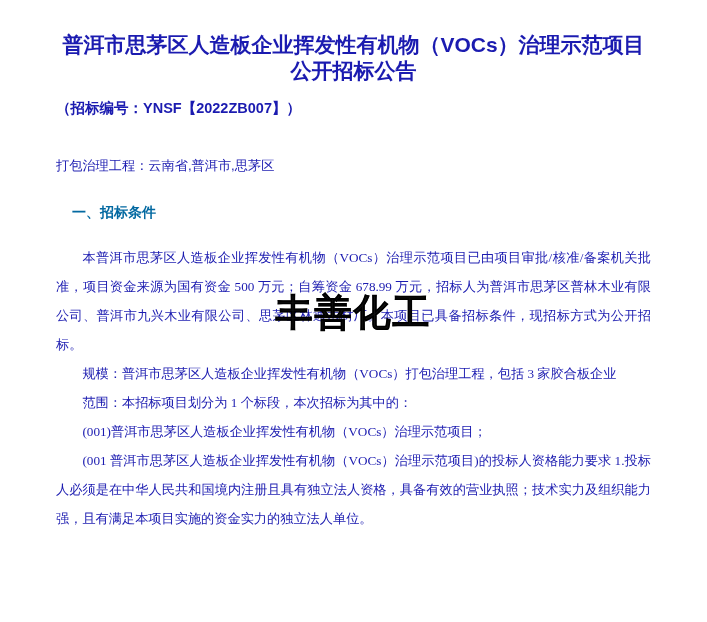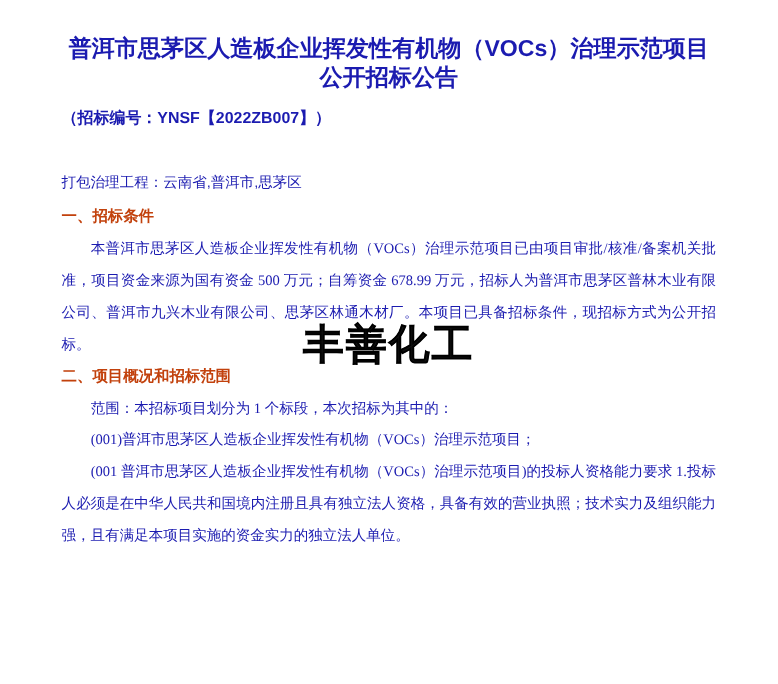--- a/index.html
+++ b/index.html
@@ -49,22 +49,22 @@
     text-align: justify;
     text-justify: inter-ideograph;
   }
   .para.indent {
     text-indent: 2em;
     font-family: Liberation Serif, serif;
   }
   .section-head {
     font-weight: bold;
     font-size: 14px;
-    margin: 0;
-    color: #c2410c;
+    margin: 16px;
+    color: #0369a1;
   }
   .spacer-sm { height: 2px; }
   .watermark {
     position: absolute;
     left: 0;
     right: 0;
     top: 288px;
     text-align: center;
     font-family: "DejaVu Sans", sans-serif;
     font-weight: bold;
@@ -86,21 +86,21 @@
 
   <div class="body-area">
 
     <p class="para">打包治理工程：云南省,普洱市,思茅区</p>
 
     <div class="spacer-sm"></div>
 
     <p class="section-head">一、招标条件</p>
     <p class="para indent">本普洱市思茅区人造板企业挥发性有机物（VOCs）治理示范项目已由项目审批/核准/备案机关批准，项目资金来源为国有资金 500 万元；自筹资金 678.99 万元，招标人为普洱市思茅区普林木业有限公司、普洱市九兴木业有限公司、思茅区林通木材厂。本项目已具备招标条件，现招标方式为公开招标。</p>
 
-    <p class="section-head">二、项目概况和招标范围</p>
+    <p class="para indent">规模：普洱市思茅区人造板企业挥发性有机物（VOCs）打包治理工程，包括 3 家胶合板企业</p>
     <p class="para indent">范围：本招标项目划分为 1 个标段，本次招标为其中的：</p>
     <p class="para indent">(001)普洱市思茅区人造板企业挥发性有机物（VOCs）治理示范项目；</p>
 
     <p class="para indent">(001 普洱市思茅区人造板企业挥发性有机物（VOCs）治理示范项目)的投标人资格能力要求 1.投标人必须是在中华人民共和国境内注册且具有独立法人资格，具备有效的营业执照；技术实力及组织能力强，且有满足本项目实施的资金实力的独立法人单位。</p>
 
   </div>
 
   <div class="watermark">丰善化工</div>
 
 </div>

